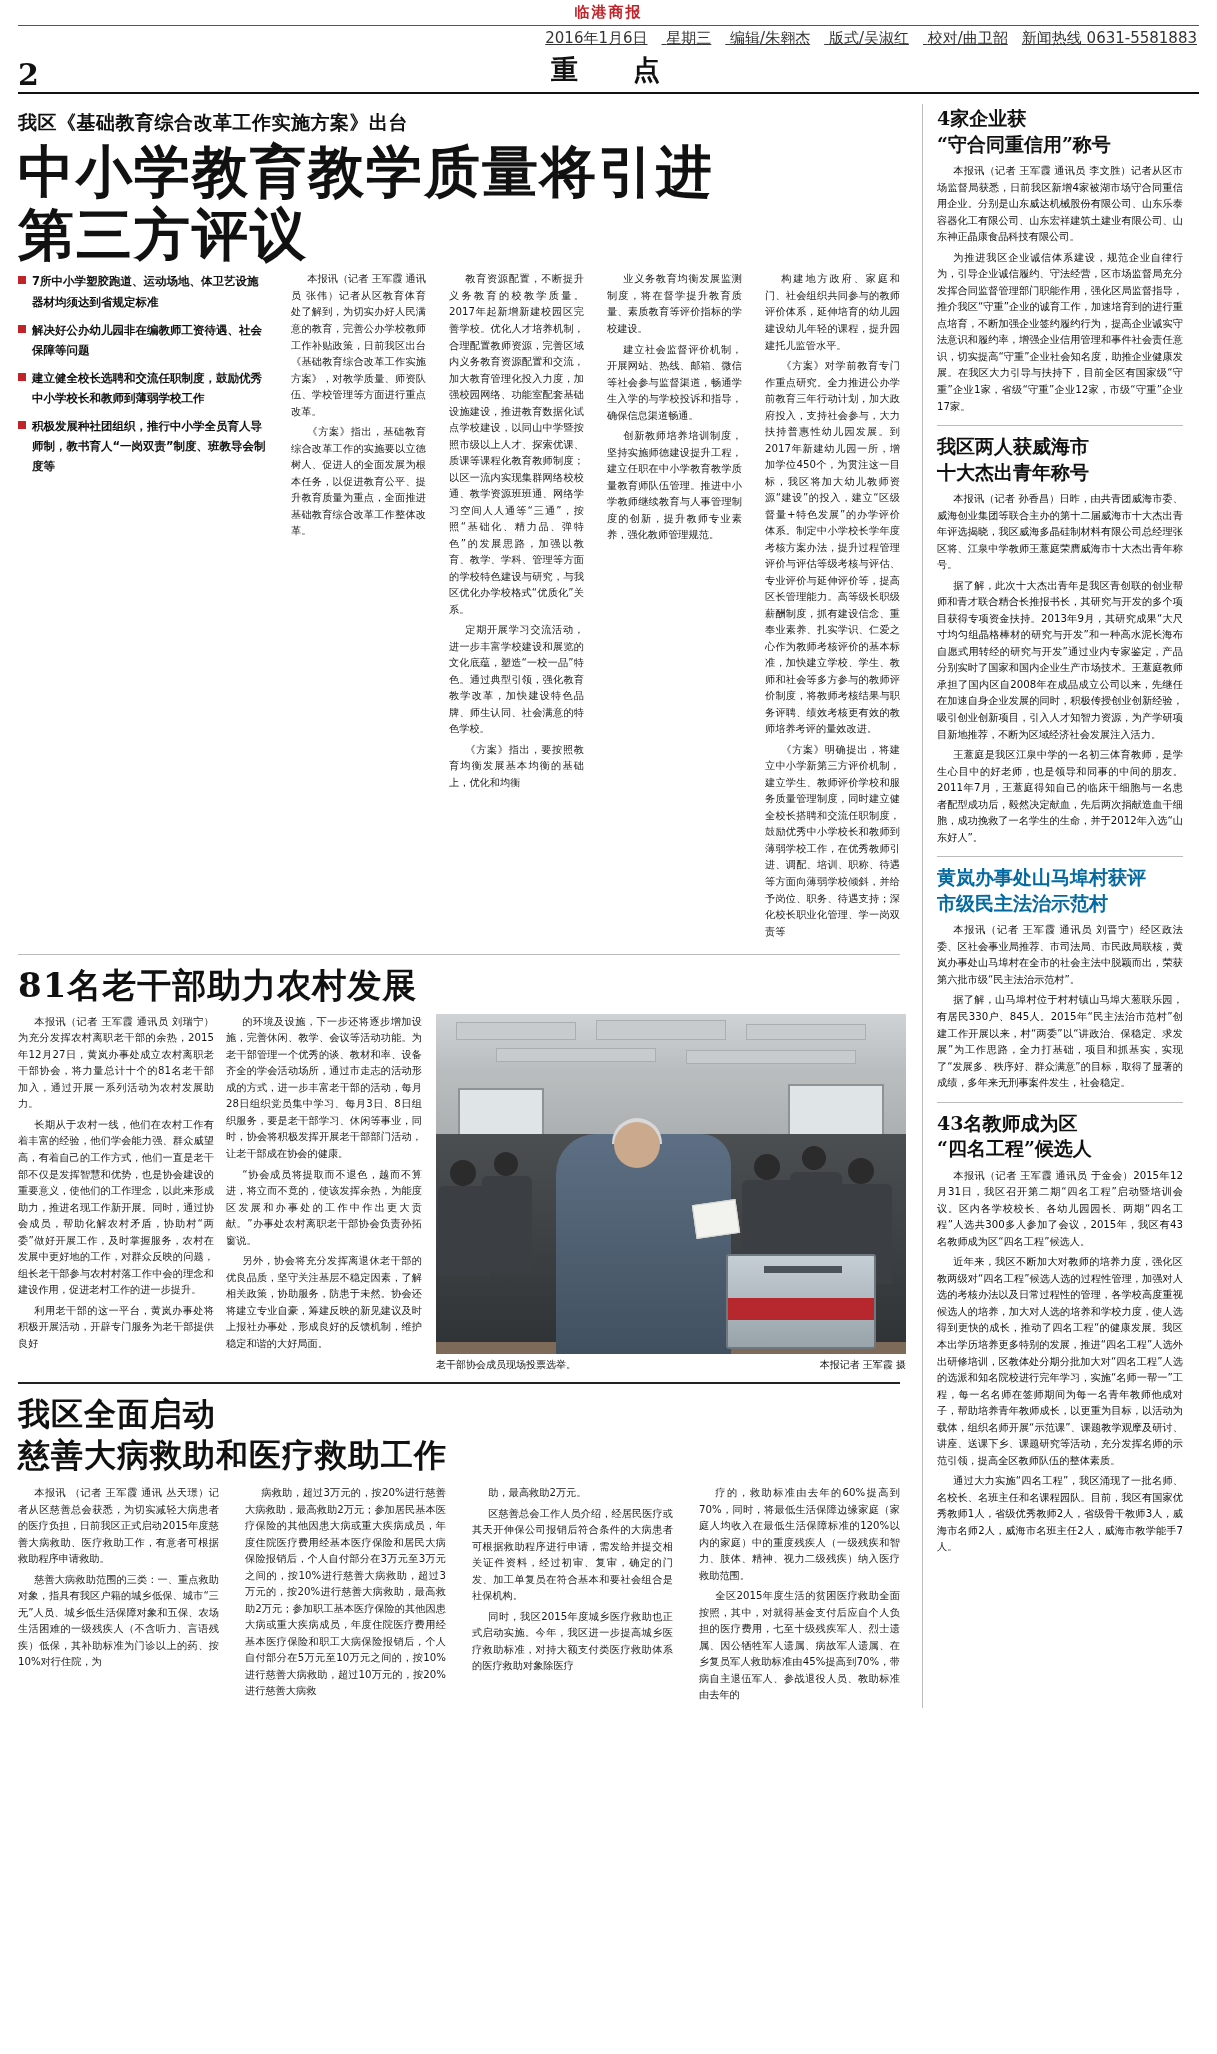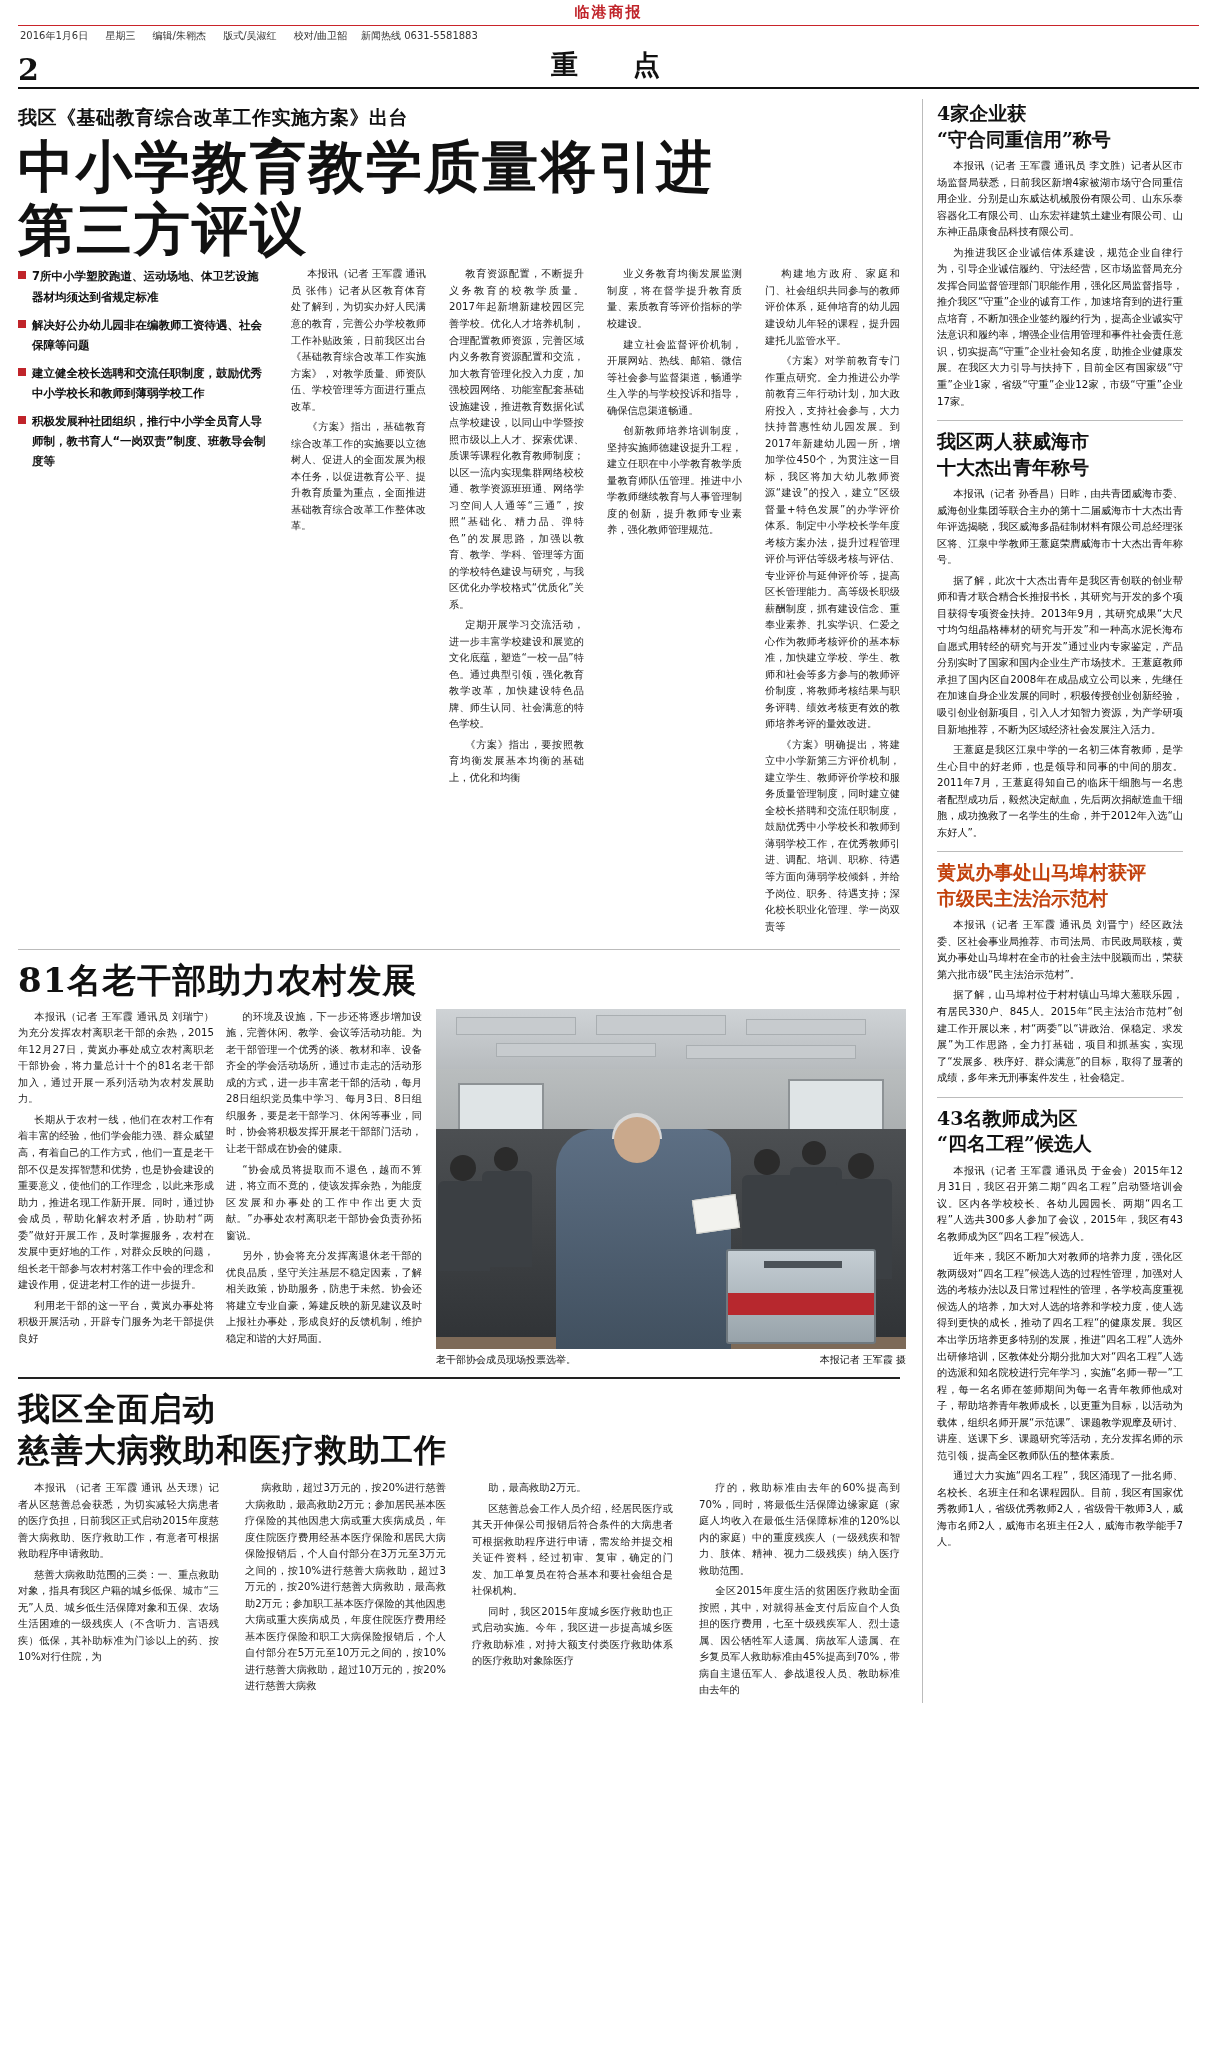--- a/index.html
+++ b/index.html
@@ -19,22 +19,22 @@
     display: flex; align-items: center; justify-content: center;
     border-bottom: 1px solid #c9242a;
     height: 26px; position: relative;
   }
   .masthead-logo {
     color: #c0242a; font-size: 15px; letter-spacing: 2px;
     font-family: "DejaVu Serif", "Liberation Serif", serif;
     font-weight: bold;
   }
   .topline {
-    display: flex; align-items: flex-end; justify-content: flex-start;
-    font-size: 10px; color: #333; padding: 3px 2px 2px 2px;
+    display: flex; align-items: flex-end; justify-content: flex-end;
+    font-size: 15px; color: #333; padding: 3px 2px 2px 2px; text-decoration: underline;
   }
   .topline-left span { margin-right: 14px; }
   .head-row {
     display: flex; align-items: flex-end; justify-content: flex-start;
     border-bottom: 2px solid #111; padding-bottom: 2px; position: relative;
     height: 44px;
   }
   .page-num {
     font-size: 30px; font-weight: bold; line-height: 1;
     font-family: "DejaVu Serif", "Liberation Serif", serif;
@@ -96,21 +96,21 @@
     width: 470px; height: 340px; position: relative; overflow: hidden;
     background: linear-gradient(#6b6f74, #4c5054);
   }
   .caption { font-size: 10px; margin-top: 4px; display: flex; justify-content: space-between; }
 
   
   .rail-head {
     font-size: 19px; font-weight: bold; line-height: 1.35; margin: 2px 0 6px;
     font-family: "DejaVu Serif", "Liberation Serif", serif;
   }
-  .rail-head.red { color: #c2410c; }
+  .rail-head.red { color: #0369a1; }
   .rail-body { font-size: 10.2px; line-height: 1.62; text-align: justify; }
   .rail-body p { margin: 0 0 4px; text-indent: 1.6em; }
   .rail-sep { border-top: 1px solid #bbb; margin: 10px 0 8px; }
 
   
   .sec { margin-top: 10px; }
   .four-cols { display: flex; gap: 26px; }
   .four-cols .col { width: 142px; }
 
   

